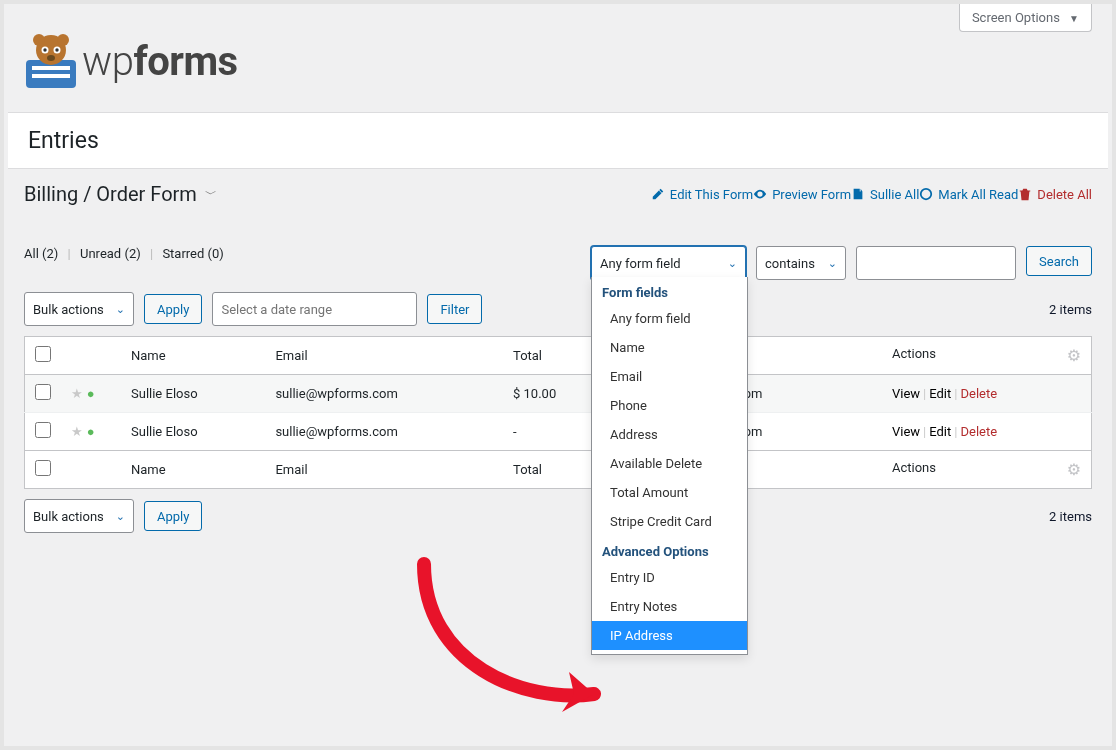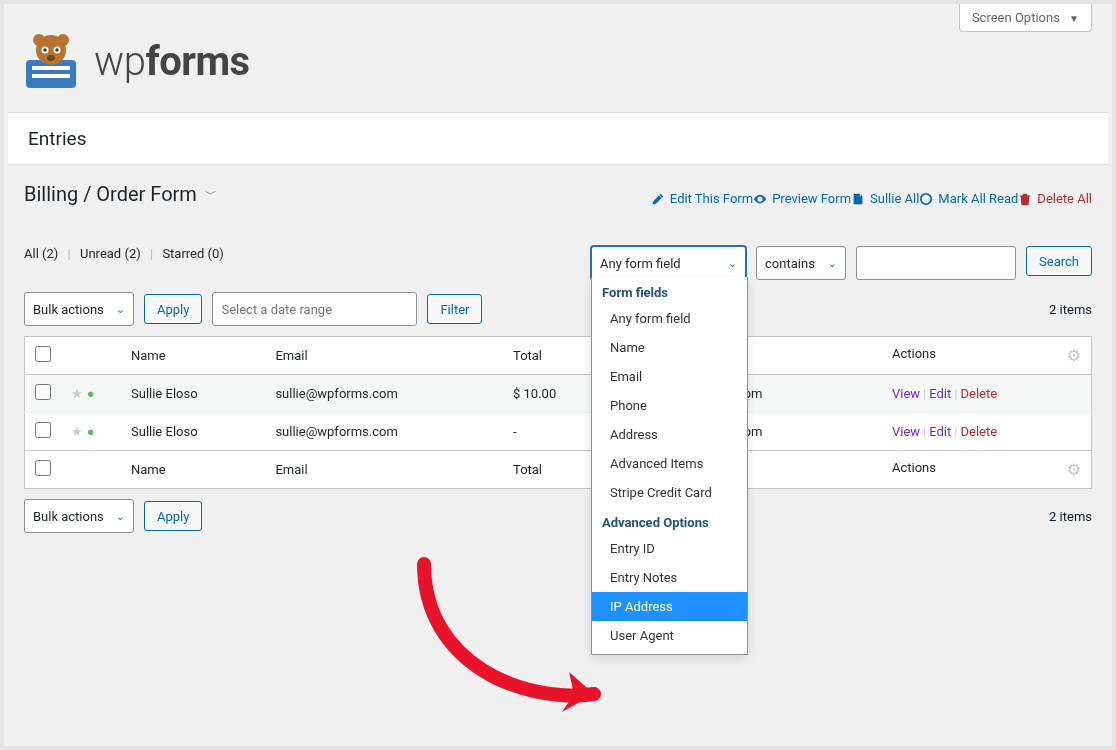--- a/index.html
+++ b/index.html
@@ -2,30 +2,30 @@
 <html><head>
 <meta charset="utf-8">
 <style>
   *{box-sizing:border-box;margin:0;padding:0;font-family:-apple-system,BlinkMacSystemFont,"Segoe UI",Roboto,Oxygen-Sans,Ubuntu,Cantarell,"Helvetica Neue",sans-serif}
   body{background:#f0f0f1;color:#1d2327;font-size:13px}
   .wrap{border:4px solid #e4e4e4;width:1116px;height:750px;position:relative;overflow:hidden}
   
   .screen-options{position:absolute;top:0;right:20px}
   .screen-options button{background:#fff;border:1px solid #c3c4c7;border-top:none;color:#646970;padding:6px 12px;font-size:13px;cursor:pointer;border-radius:0 0 4px 4px}
   .screen-options .chev{margin-left:6px;font-size:10px}
-  .logo{position:absolute;left:16px;top:26px;display:flex;align-items:center;gap:12px}
+  .logo{position:absolute;left:16px;top:26px;display:flex;align-items:center;gap:0}
   .logo .word{font-size:40px;font-weight:300;color:#444;letter-spacing:-.5px}
   .logo .word b{font-weight:700;color:#444}
   
   .title-bar{position:absolute;top:108px;left:4px;right:4px;background:#fff;padding:14px 20px;border-top:1px solid #dcdcde;border-bottom:1px solid #dcdcde}
-  .title-bar h1{font-size:19px;font-weight:400;color:#1d2327}
+  .title-bar h1{font-size:23px;font-weight:400;color:#1d2327}
   
   .content{position:absolute;top:170px;left:20px;right:20px}
   .select-form-lbl{font-size:11px;color:#8a8f94;letter-spacing:.5px}
-  .form-row{display:flex;align-items:flex-end;justify-content:space-between;margin-top:8px}
+  .form-row{display:flex;align-items:center;justify-content:space-between;margin-top:8px}
   .form-name{font-size:20px;color:#1d2327;display:flex;align-items:center;gap:8px}
   .form-name .chev{font-size:12px;color:#777}
   .actions{display:flex;font-size:13px}
   .actions a{color:#036aab;text-decoration:none;display:inline-flex;align-items:center;gap:5px;cursor:pointer}
   .actions .del{color:#b32d2e}
   .icon{display:inline-block;width:14px;height:14px}
   
   .filters{margin-top:40px;display:flex;align-items:flex-start;justify-content:space-between}
   .tabs{font-size:13px;color:#1d2327}
   .tabs span{color:#1d2327}
@@ -52,21 +52,21 @@
   table.entries thead th,table.entries tfoot th{border-bottom:1px solid #c3c4c7;color:#1d2327}
   table.entries tfoot th{border-bottom:none;border-top:1px solid #c3c4c7}
   table.entries tbody tr{border-bottom:1px solid #eef0f1}
   table.entries tbody tr:first-child{background:#f6f7f7}
   table.entries .chk{width:34px;text-align:center}
   table.entries input[type=checkbox]{width:16px;height:16px;margin:0;border:1px solid #8c8f94;border-radius:3px}
   .sortable{color:#036aab;cursor:pointer}
   .gear{color:#c3c4c7;float:right;font-size:16px}
   .ind{color:#c9c9c9;margin-right:4px}
   .ind.green{color:#5bba5b}
-  .row-actions a{color:#6d28d9;text-decoration:none;cursor:pointer}
+  .row-actions a{color:#000000;text-decoration:none;cursor:pointer}
   .row-actions .del{color:#b32d2e}
   .row-actions .sep{color:#ccc;margin:0 3px}
   td.actcol{text-align:left}
   
   .bulk-row.bottom{margin-top:10px}
   
   .dropdown{position:absolute;top:30px;left:-1px;width:157px;background:#fff;border:1px solid #8c8f94;border-top:none;box-shadow:0 4px 10px rgba(0,0,0,.1);z-index:20;padding-bottom:4px}
   .dropdown .hdr{font-weight:700;color:#23527c;font-size:13px;padding:8px 10px 4px}
   .dropdown .opt{padding:7px 10px 7px 18px;font-size:13px;color:#333;cursor:pointer}
   .dropdown .opt.sel{background:#1e90ff;color:#fff}
@@ -161,27 +161,27 @@
           <span>Any form field</span>
           <span class="chev">⌄</span>
 
           <div class="dropdown">
             <div class="hdr">Form fields</div>
             <div class="opt">Any form field</div>
             <div class="opt">Name</div>
             <div class="opt">Email</div>
             <div class="opt">Phone</div>
             <div class="opt">Address</div>
-            <div class="opt">Advanced Items</div>
+            <div class="opt">Available Delete</div>
+            <div class="opt">Total Amount</div>
             <div class="opt">Stripe Credit Card</div>
             <div class="hdr">Advanced Options</div>
             <div class="opt">Entry ID</div>
             <div class="opt">Entry Notes</div>
             <div class="opt sel">IP Address</div>
-            <div class="opt">User Agent</div>
           </div>
         </div>
         <div class="select-box cond-select">
           <span>contains</span>
           <span class="chev">⌄</span>
         </div>
         <input class="text-box" style="">
         <button class="btn">Search</button>
       </div>
     </div>

